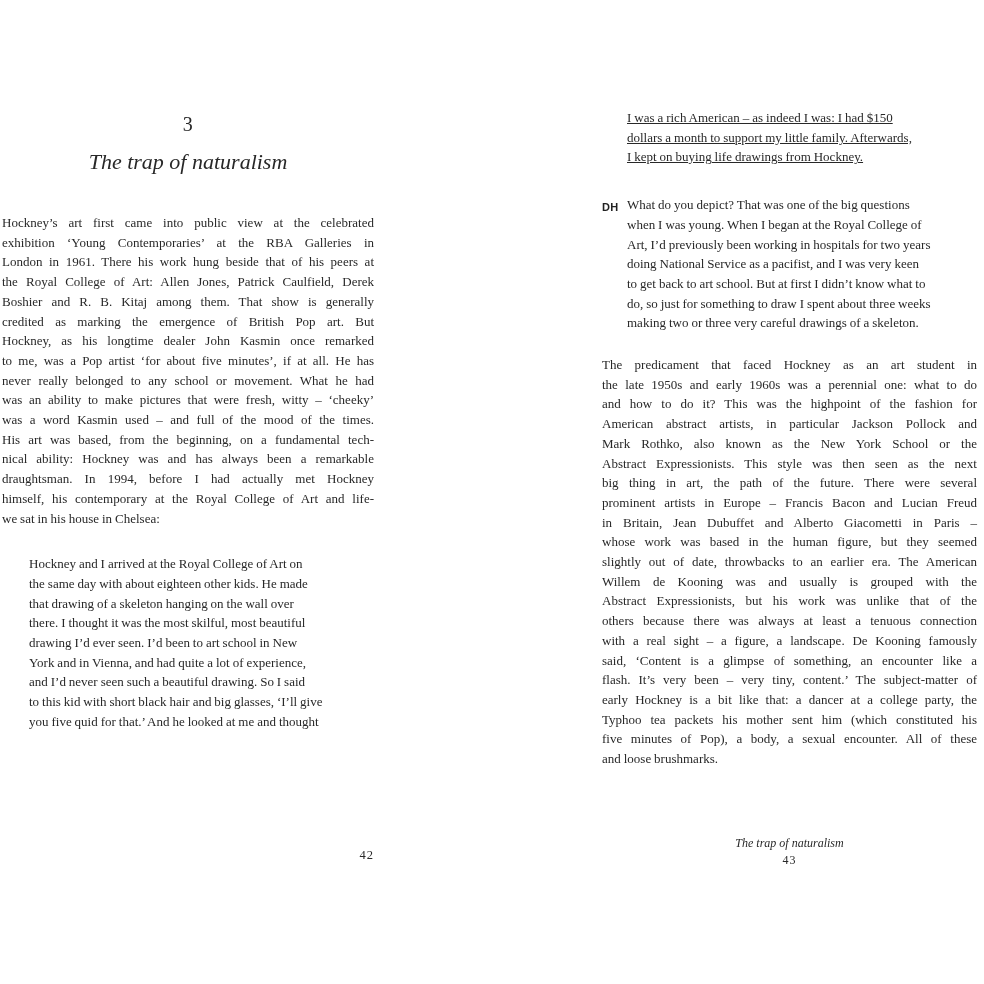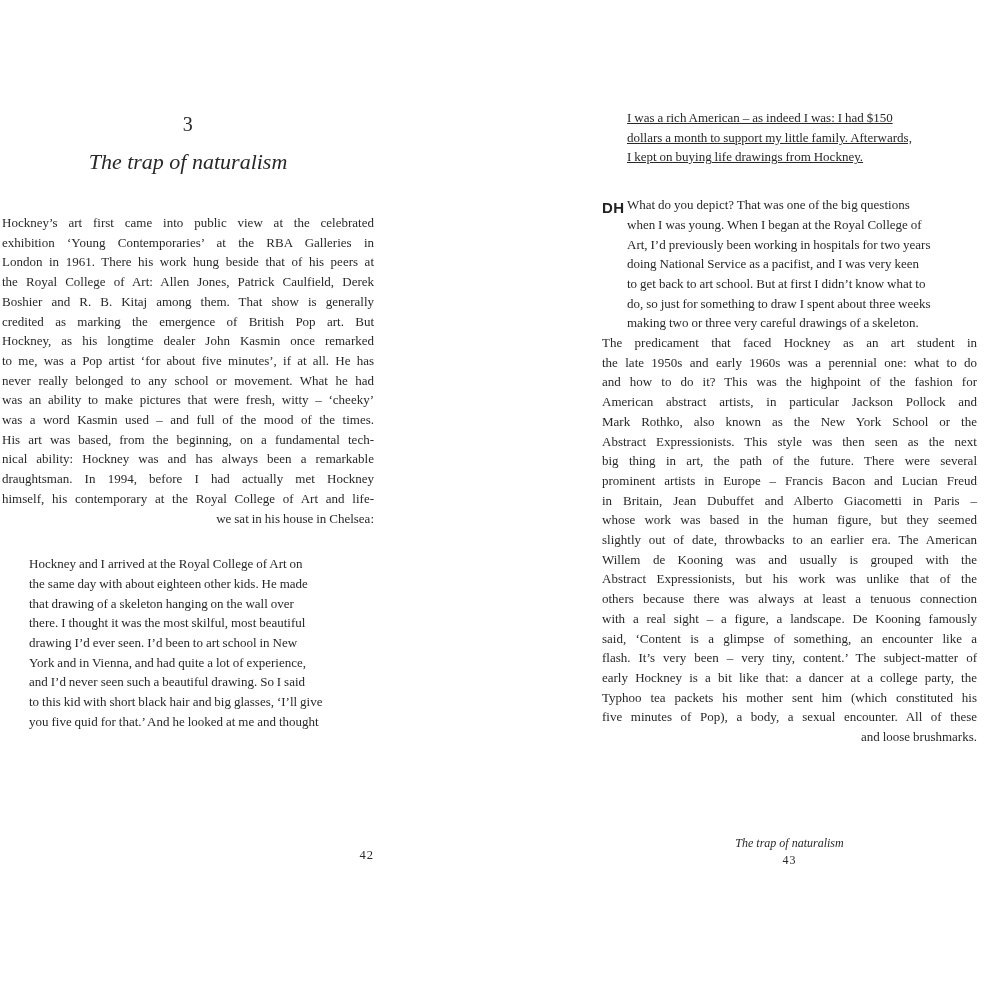--- a/index.html
+++ b/index.html
@@ -45,42 +45,42 @@
     font-size: 13px;
     line-height: 19.7px;
     word-spacing: -0.3px;
   }
   .left-body { margin-top: 38px; }
   .line { min-height: 19.7px; }
   .jline {
     text-align: justify;
     text-align-last: justify;
   }
-  .jlast { text-align: right; }
+  .jlast { text-align: left; }
   .block-quote {
     margin-top: 26px;
     padding-left: 27px;
   }
   .rq-top { padding-left: 25px; text-decoration: underline; }
   .dh-block {
     position: relative;
     margin-top: 28px;
     padding-left: 25px;
   }
   .dh-label {
     position: absolute;
     left: 0;
     top: 2.5px;
     font-family: "Liberation Sans", sans-serif;
     font-weight: bold;
-    font-size: 15px;
+    font-size: 11px;
     letter-spacing: .4px;
     color: #222222;
   }
-  .right-main { }
+  .right-main { margin-top: 22px; }
   .footer-left {
     position: absolute;
     left: 2px;
     width: 372px;
     top: 848px;
     text-align: right;
     font-size: 12.5px;
     letter-spacing: 1px;
   }
   .footer-right {

